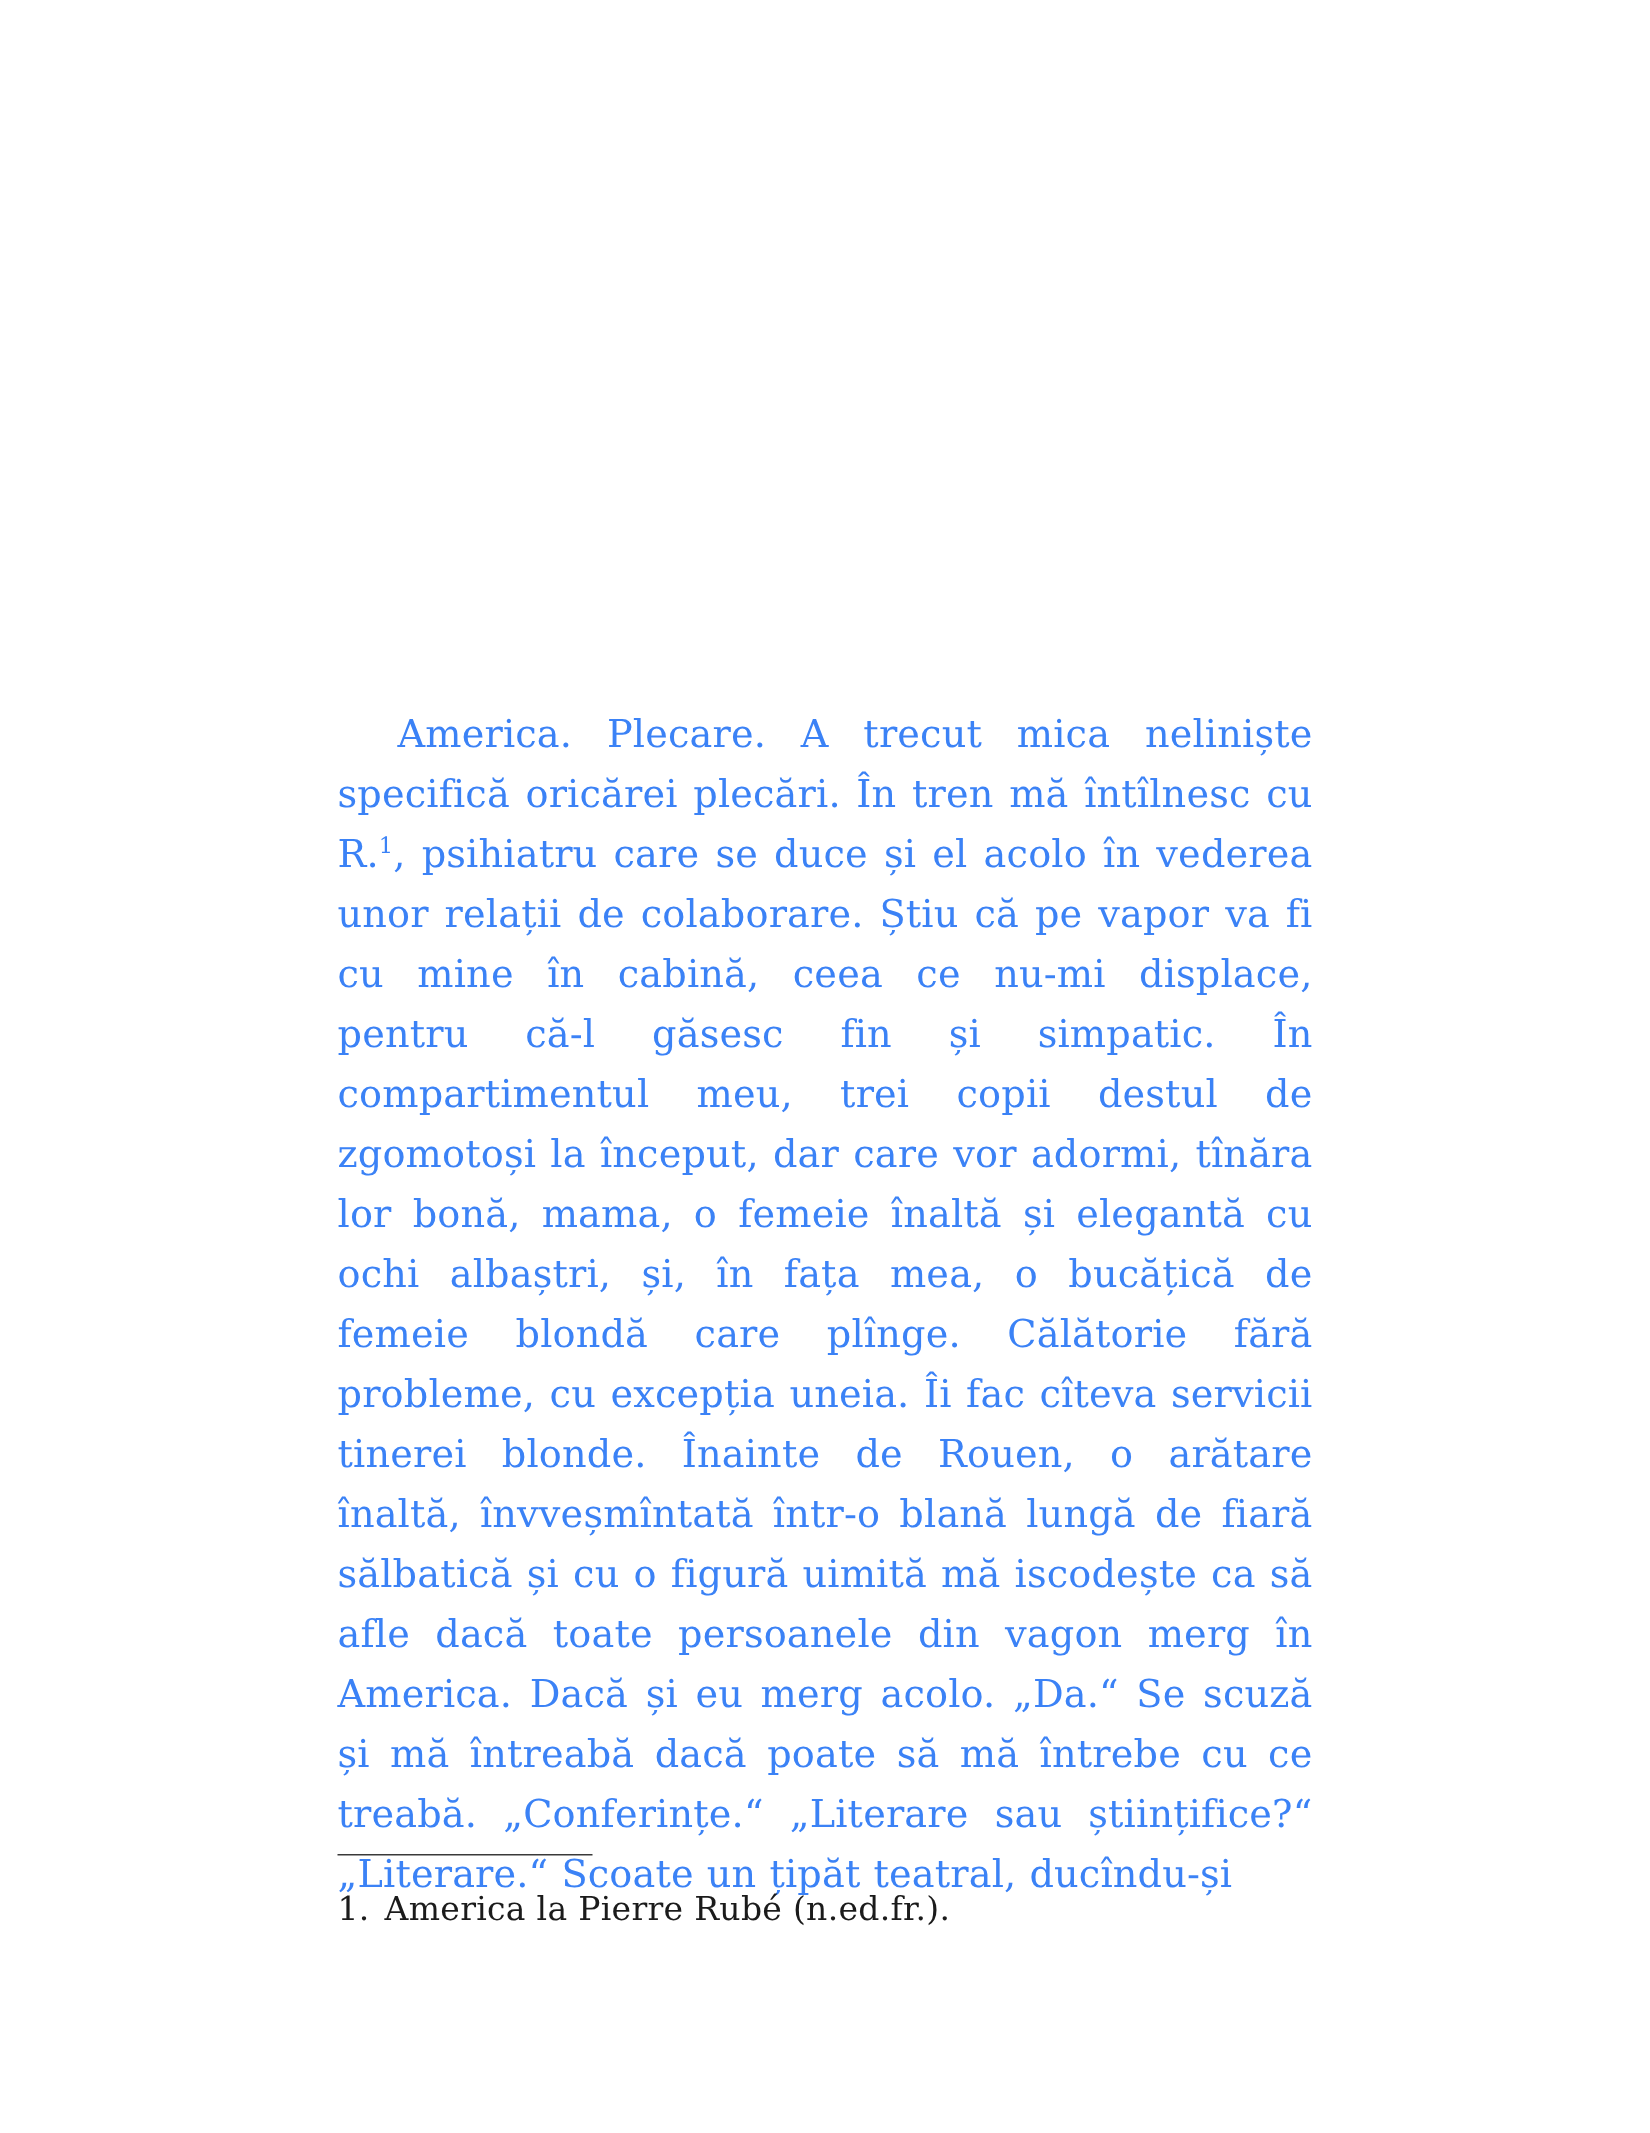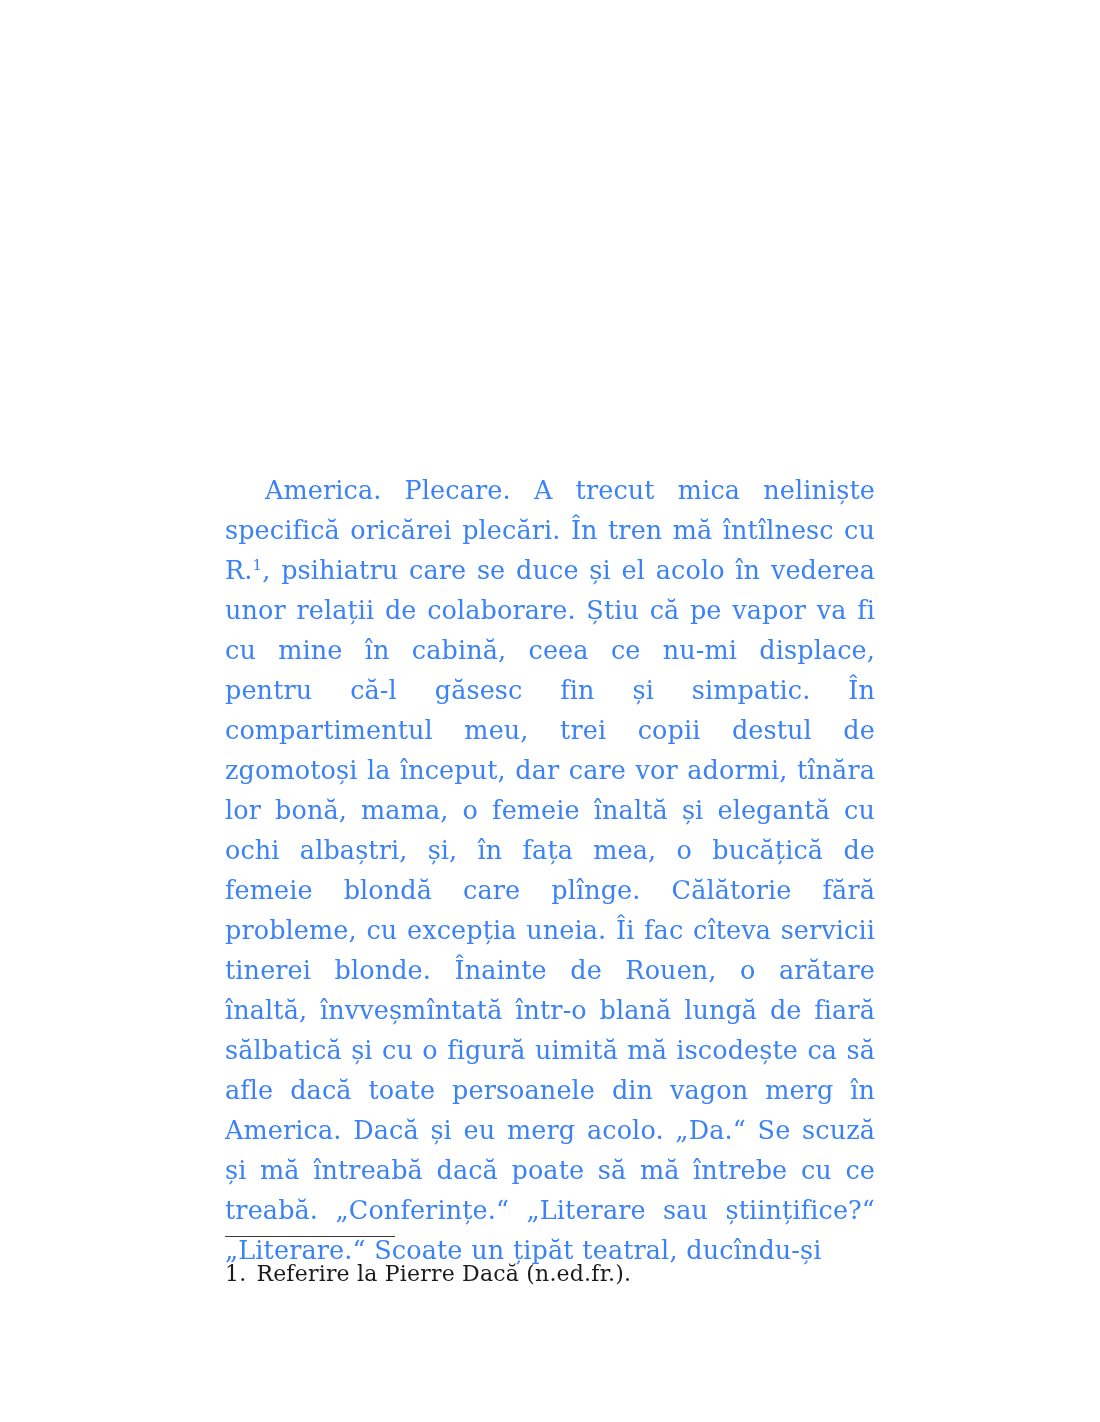--- a/index.html
+++ b/index.html
@@ -72,16 +72,16 @@
 <body>
 
 <div class="page">
 
   <div class="text-block">
     <p class="body-par"><span>America. Plecare. A trecut mica neliniște specifică oricărei plecări. În tren mă întîlnesc cu R.</span><sup>1</sup><span>, psihiatru care se duce și el acolo în vederea unor relații de colaborare. Știu că pe vapor va fi cu mine în cabină, ceea ce nu-mi displace, pentru că-l găsesc fin și simpatic. În compartimentul meu, trei copii destul de zgomotoși la început, dar care vor adormi, tînăra lor bonă, mama, o femeie înaltă și elegantă cu ochi albaștri, și, în fața mea, o bucățică de femeie blondă care plînge. Călătorie fără probleme, cu excepția uneia. Îi fac cîteva servicii tinerei blonde. Înainte de Rouen, o arătare înaltă, învveșmîntată într-o blană lungă de fiară sălbatică și cu o figură uimită mă iscodește ca să afle dacă toate persoanele din vagon merg în America. Dacă și eu merg acolo. „Da.“ Se scuză și mă întreabă dacă poate să mă întrebe cu ce treabă. „Conferințe.“ „Literare sau științifice?“ „Literare.“ Scoate un țipăt teatral, ducîndu-și</span></p>
   </div>
 
   <div class="footnote-area">
     <div class="footnote-rule"></div>
-    <p class="footnote-text"><span class="footnote-num">1.</span><span>Referire la Pierre Dacă (n.ed.fr.).</span></p>
+    <p class="footnote-text"><span class="footnote-num">1.</span><span>America la Pierre Rubé (n.ed.fr.).</span></p>
   </div>
 
 </div>
 
 </body></html>

